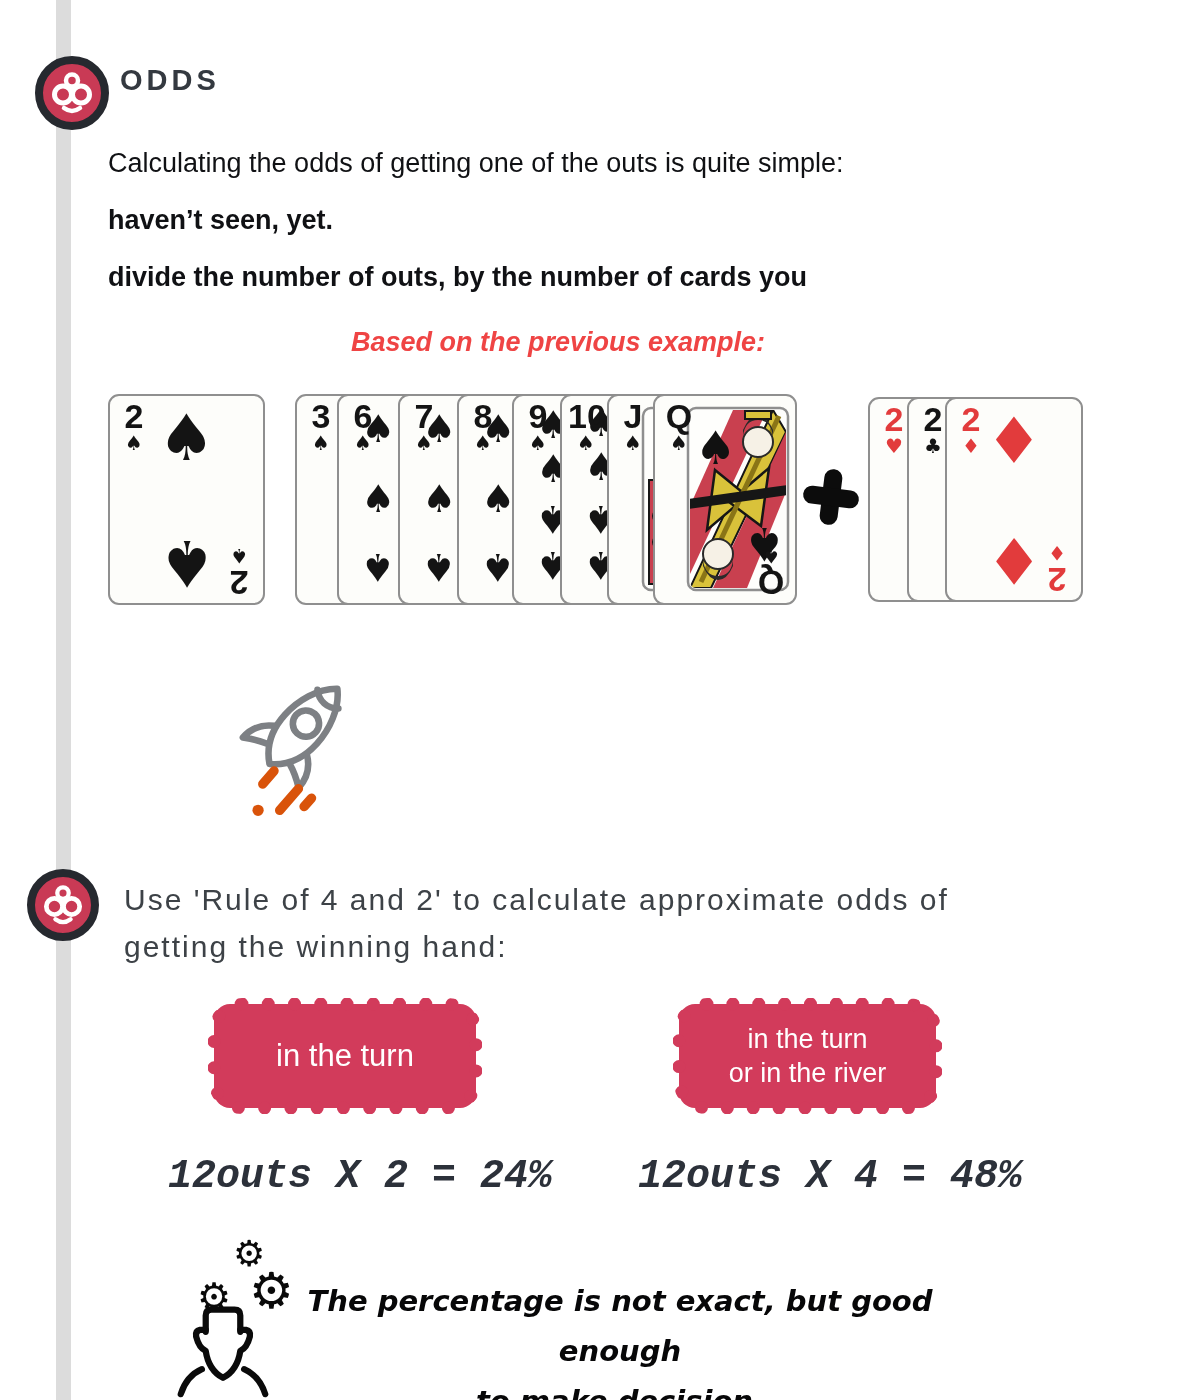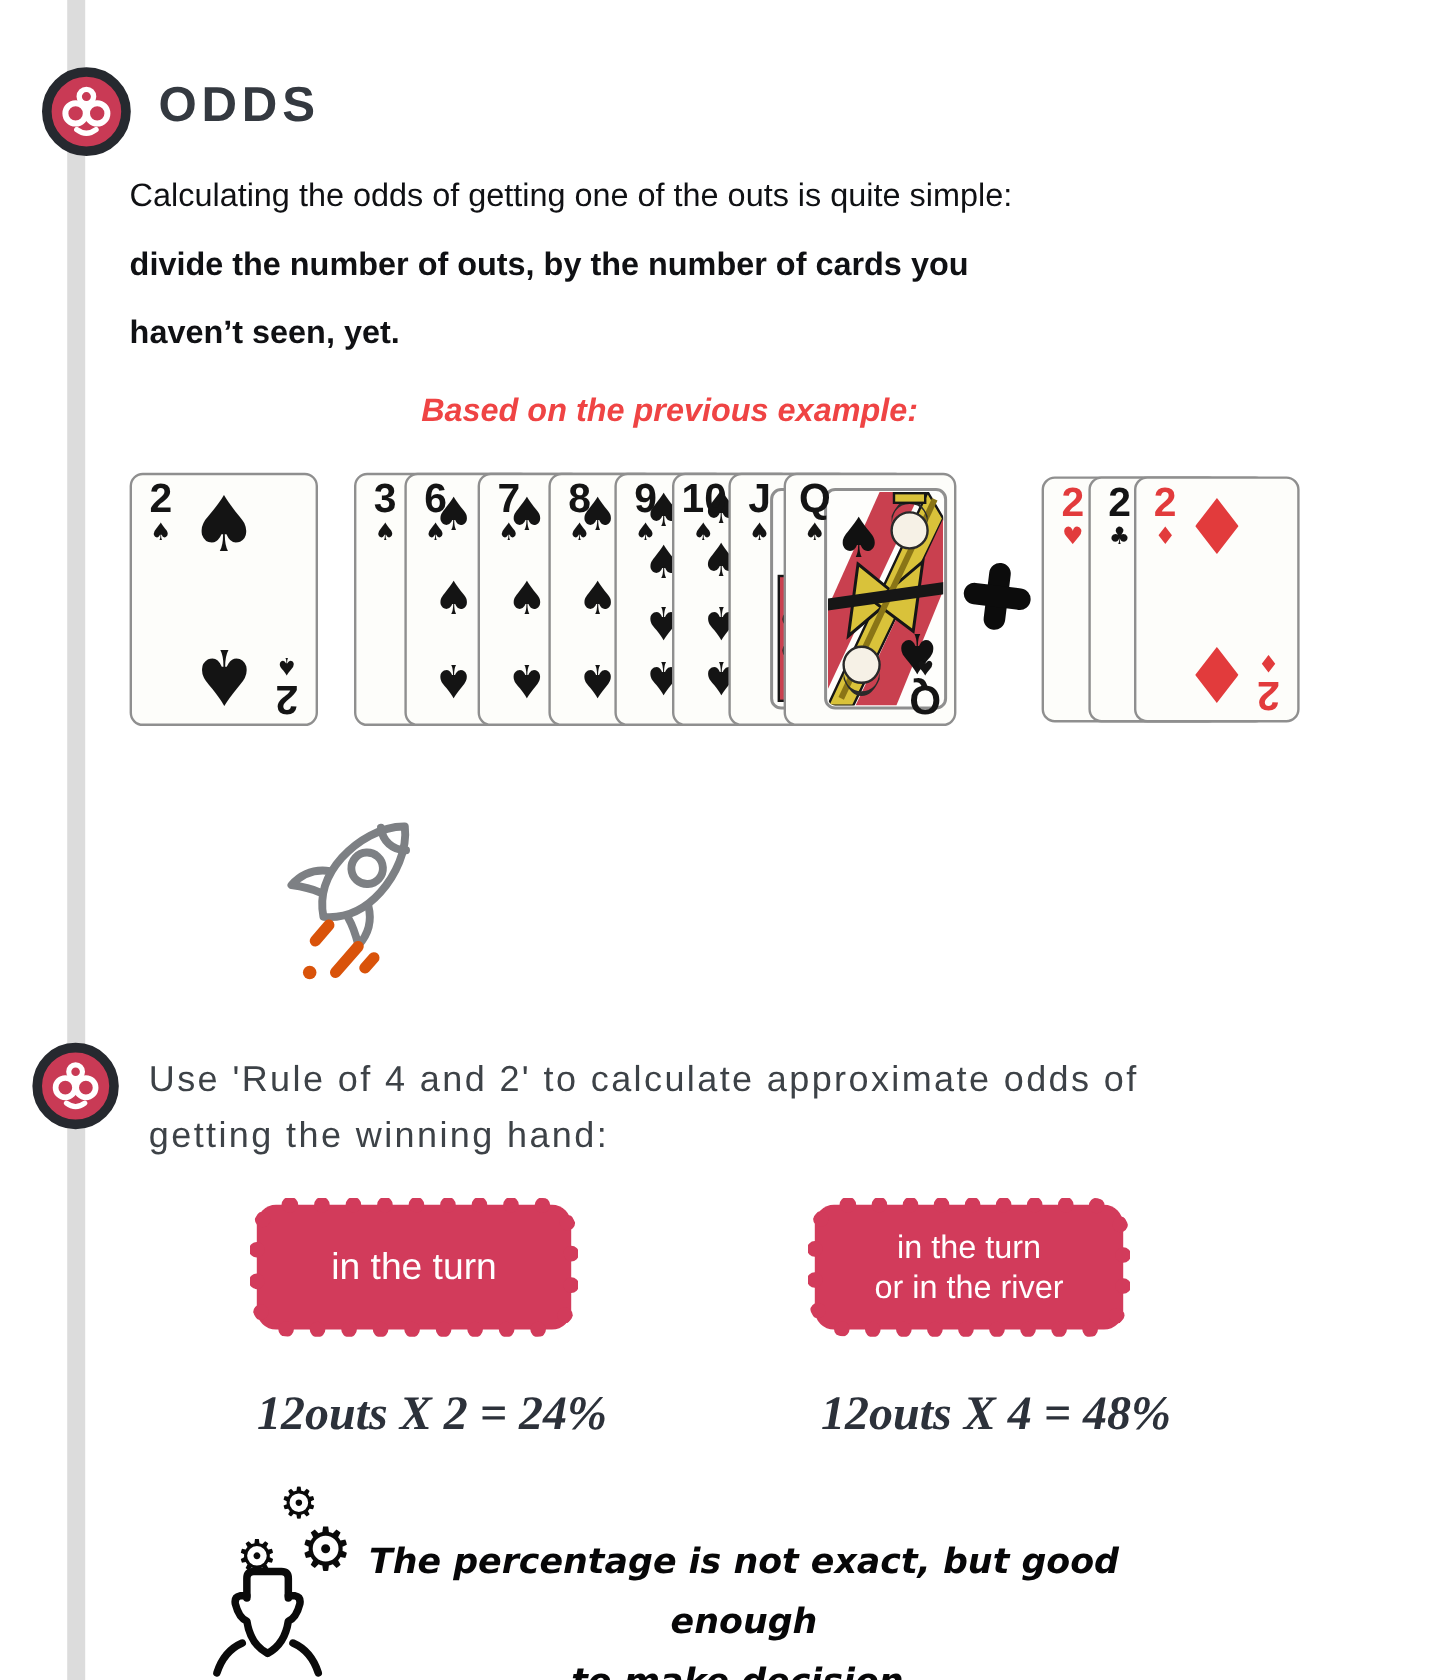--- a/index.html
+++ b/index.html
@@ -6,21 +6,21 @@
   .page{position:relative;width:1200px;height:1400px;background:#ffffff;overflow:hidden;
         font-family:"Liberation Sans",sans-serif;color:var(--text-dark,#15161a);}
 
   
   .timeline{position:absolute;left:56px;top:0;width:15px;height:1400px;background:var(--timeline);z-index:0;}
 
   
   .marker{position:absolute;border-radius:50%;background:var(--accent);border:8px solid var(--ring);
           display:flex;align-items:center;justify-content:center;z-index:3;}
 
-  .title{position:absolute;left:132px;top:64px;font-size:41px;font-weight:800;letter-spacing:4px;color:var(--heading);}
+  .title{position:absolute;left:120px;top:64px;font-size:29px;font-weight:800;letter-spacing:4px;color:var(--heading);}
 
   .intro{position:absolute;left:108px;top:135px;font-size:27px;line-height:57px;color:#101114;}
   .intro .b{font-weight:700;}
 
   .caption{position:absolute;left:58px;top:327px;width:1000px;text-align:center;
            font-size:27px;font-weight:700;font-style:italic;color:#ef4444;}
 
   
   .cards-layer{position:absolute;inset:0;z-index:1;}
   .card{position:absolute;background:#fdfdfa;border:2px solid #8f8f8f;border-radius:11px;
@@ -47,21 +47,21 @@
                 letter-spacing:2px;color:var(--rule-text);}
 
   .badge{position:absolute;background:var(--badge);border-radius:16px;color:#fff;z-index:2;
          display:flex;flex-direction:column;align-items:center;justify-content:center;text-align:center;}
   .badge::before{content:"";position:absolute;inset:-6px;border:13px dotted var(--badge);
                  border-radius:34px;pointer-events:none;}
   .badge .l1{font-size:31px;line-height:36px;}
   .badge.two .l1,.badge.two .l2{font-size:27px;line-height:34px;}
 
   .formula-dark{position:absolute;top:1154px;width:500px;text-align:center;
-                font-family:Liberation Serif, serif;font-size:40px;font-weight:700;font-style:italic;color:var(--formula-dark);}
+                font-family:Liberation Mono, monospace;font-size:40px;font-weight:700;font-style:italic;color:var(--formula-dark);}
 
   .think-icon{position:absolute;left:175px;top:1236px;width:150px;height:164px;}
   .gear{position:absolute;font-family:"DejaVu Sans",sans-serif;color:#0a0a0a;line-height:1;}
 
   .note{position:absolute;left:270px;top:1276px;width:700px;text-align:center;
         font-family:"DejaVu Sans",sans-serif;font-size:29px;font-weight:700;font-style:italic;color:#070708;line-height:50px;}
 </style>
 </head>
 <body>
 
@@ -75,22 +75,22 @@
       <circle cx="-9" cy="1.5" r="8.5" stroke="#fff" stroke-width="5" fill="none"></circle>
       <circle cx="9" cy="1.5" r="8.5" stroke="#fff" stroke-width="5" fill="none"></circle>
       <path d="M-8,15 Q0,21 8,15" stroke="#fff" stroke-width="4.5" fill="none" stroke-linecap="round"></path>
     </svg>
   </div>
 
   <div class="title">ODDS</div>
 
   <div class="intro">
     <div>Calculating the odds of getting one of the outs is quite simple:</div>
+    <div class="b">haven’t seen, yet.</div>
     <div class="b">divide the number of outs, by the number of cards you</div>
-    <div class="b">haven’t seen, yet.</div>
   </div>
 
   <div class="caption">Based on the previous example:</div>
 
   <div class="cards-layer" id="cards-layer">
       <div class="card" style="left: 108px; top: 394px; width: 157px; height: 211px; z-index: 1;">
         <div class="corner">
           <div class="crank" style="color:#141414">2</div>
                        <div class="csuit" style="color:#141414">♠</div>
         </div>

